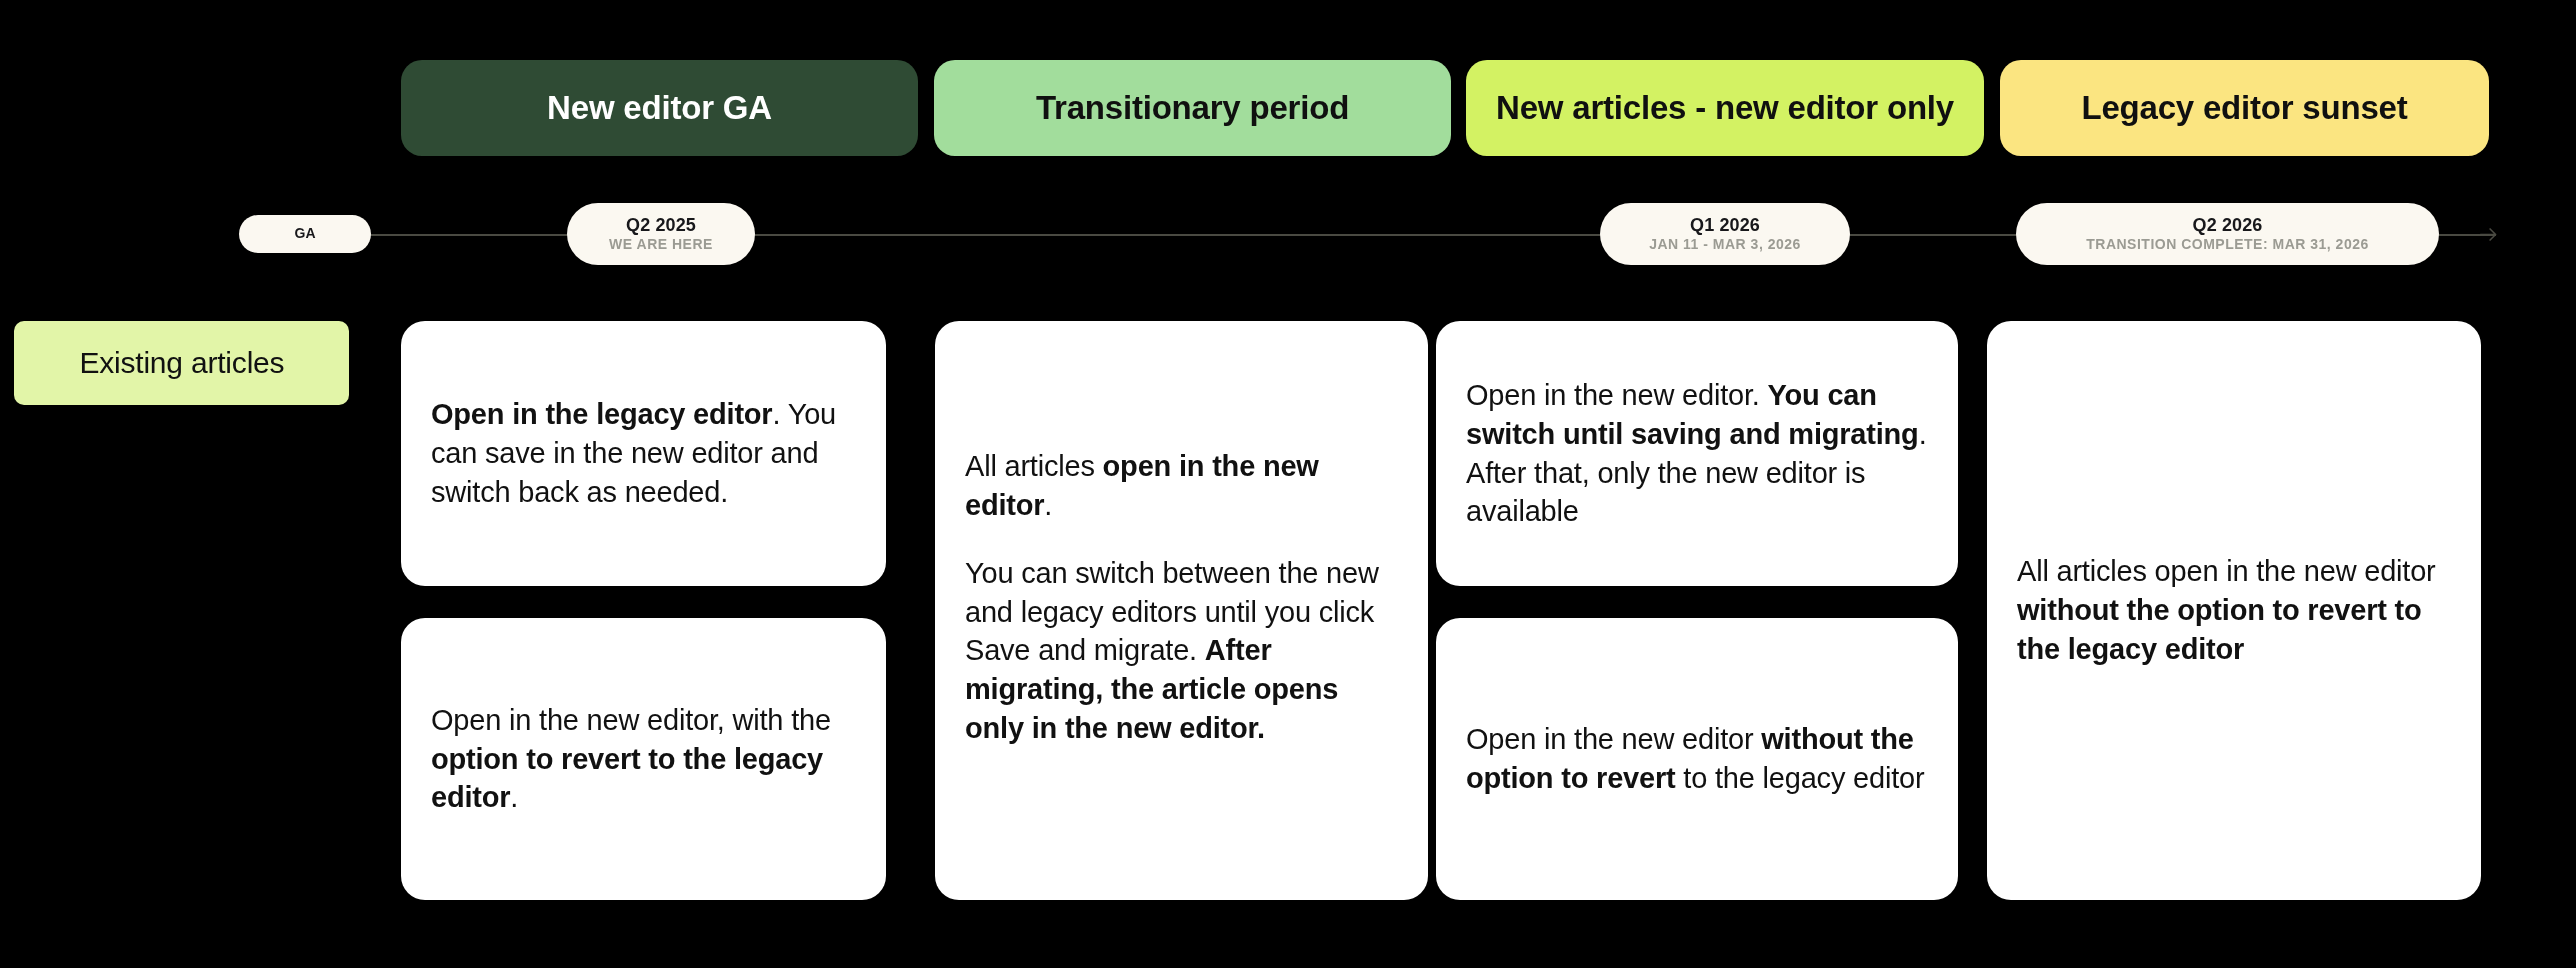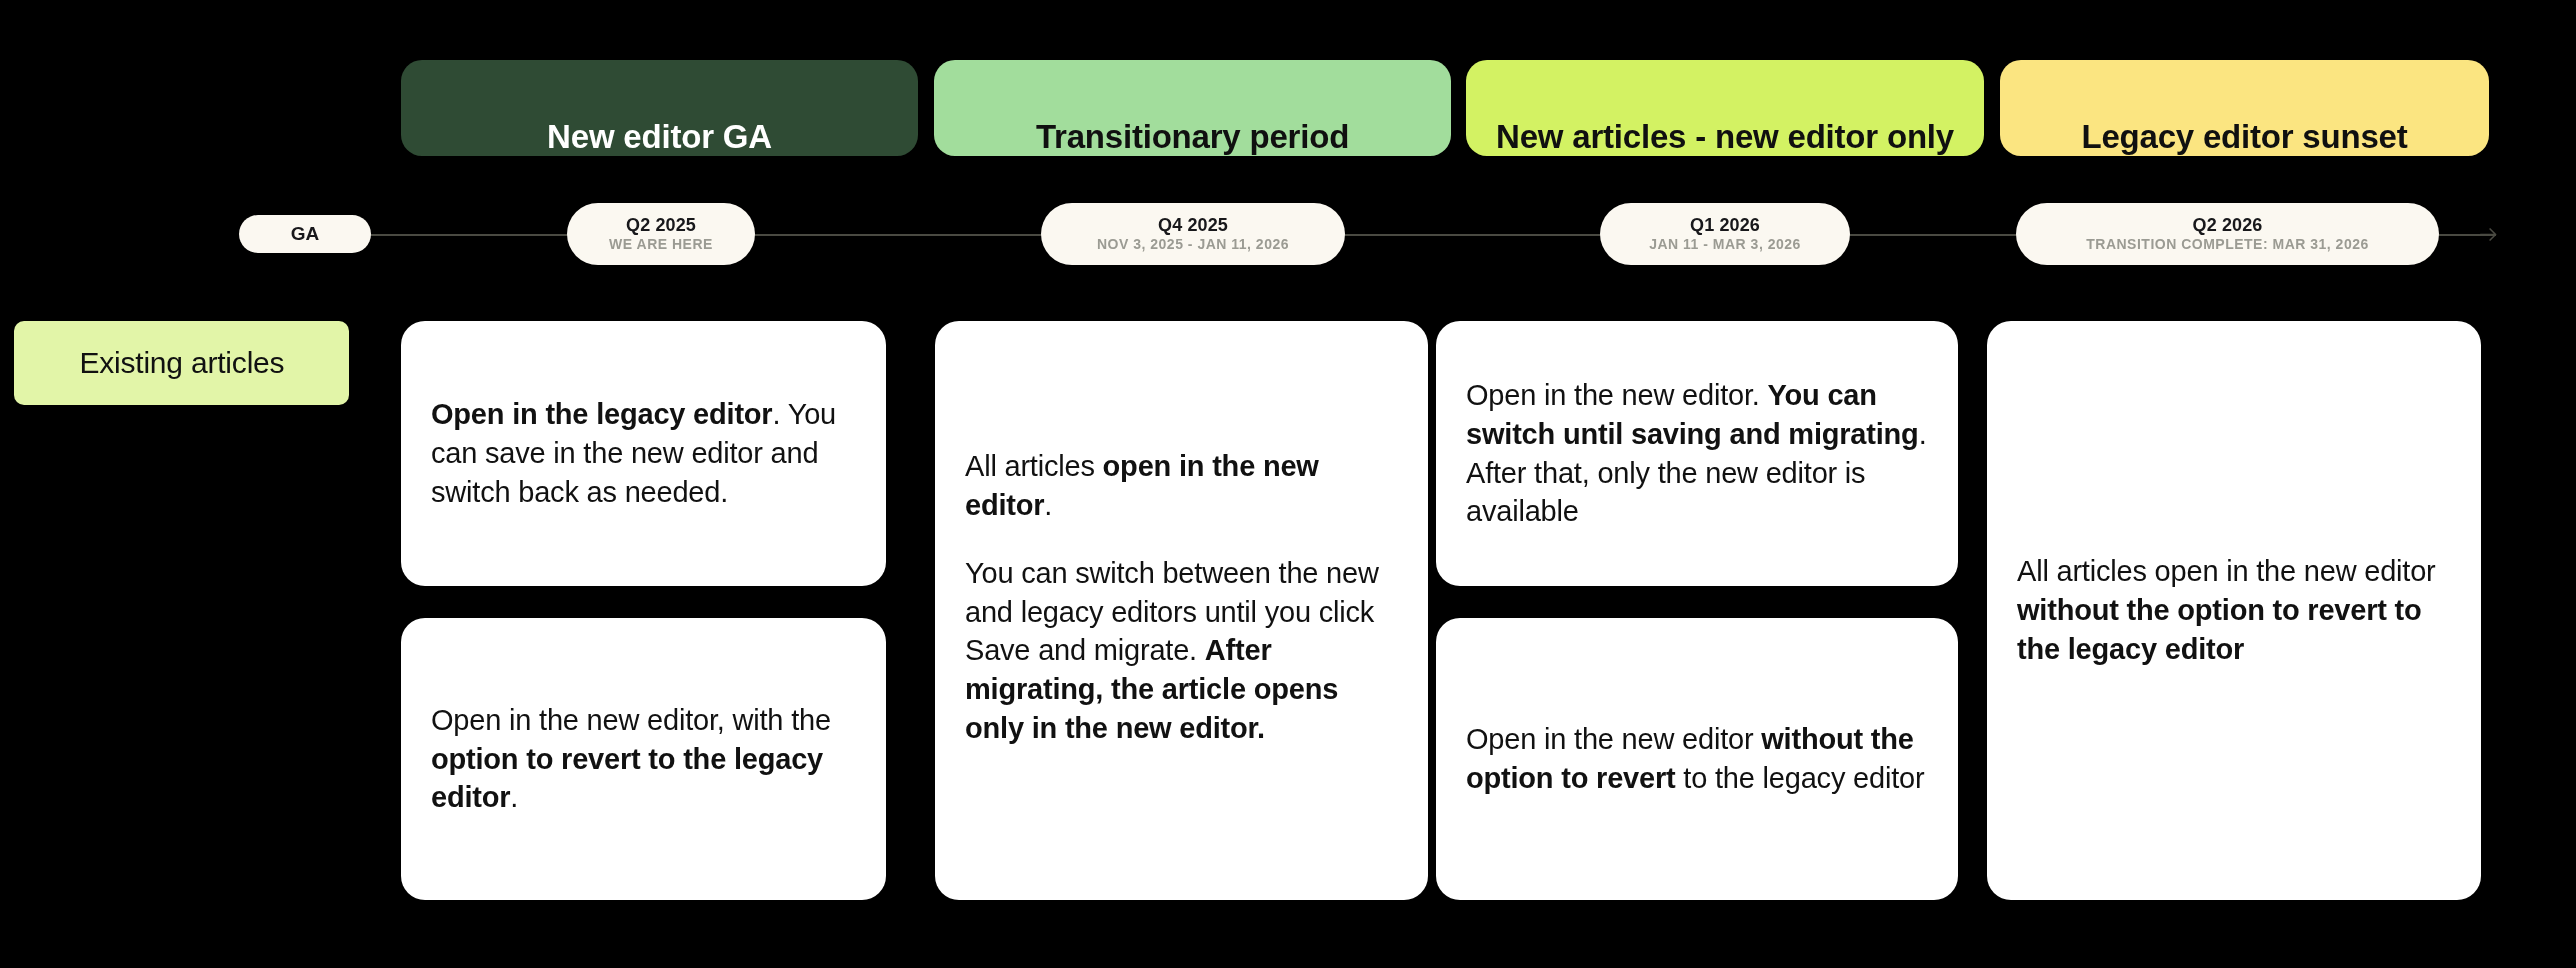--- a/index.html
+++ b/index.html
@@ -15,21 +15,21 @@
   .phase-row {
     position: absolute;
     left: 0; top: 60px;
     width: 2576px; height: 96px;
   }
   .phase-pill {
     position: absolute;
     height: 96px;
     border-radius: 21px;
     display: flex;
-    align-items: flex-end;
+    align-items: center;
     justify-content: center;
     text-align: center;
     font-size: 33px;
     font-weight: 600;
     letter-spacing: -0.2px;
     padding: 0 16px;
   }
   .phase-pill.p1 { left: 401px;  width: 517px;  background: #2f4b34; color: #ffffff; }
   .phase-pill.p2 { left: 934px; width: 517px;  background: #a2dd9c; color: #101010; }
   .phase-pill.p3 { left: 1466px; width: 518px;  background: #d3f263; color: #101010; }
@@ -74,21 +74,21 @@
   }
   .tl-sub {
     font-size: 14px;
     font-weight: 700;
     color: #9b9b93;
     letter-spacing: 0.5px;
     line-height: 1.18;
     margin-top: 0.8px;
   }
   .tl-marker.single { height: 38px; top: 24px; }
-  .tl-marker.single .tl-title { font-size: 19px; }
+  .tl-marker.single .tl-title { font-size: 14px; }
 
   .tl-m0 { left: 239px;  width: 132px; }
   .tl-m1 { left: 567px;  top: 12px; width: 188px; height: 62px; }
   .tl-m2 { left: 1041px; top: 12px; width: 304px; height: 62px; }
   .tl-m3 { left: 1600px; top: 12px; width: 250px; height: 62px; }
   .tl-m4 { left: 2016px; top: 12px; width: 423px; height: 62px; }
 
   
   .row-label {
     position: absolute;
@@ -168,24 +168,20 @@
       </svg>
     </div>
 
     <div class="tl-marker single tl-m0" style="background: rgb(251, 248, 241);">
       <div class="tl-title">GA</div>
     </div>
     <div class="tl-marker tl-m1" style="background: rgb(251, 248, 241);">
       <div class="tl-title">Q2 2025</div>
       <div class="tl-sub">WE ARE HERE</div>
     </div>
-    <div class="tl-marker tl-m2" style="background: rgb(251, 248, 241);">
-      <div class="tl-title">Q4 2025</div>
-      <div class="tl-sub">NOV 3, 2025 - JAN 11, 2026</div>
-    </div>
     <div class="tl-marker tl-m3" style="background: rgb(251, 248, 241);">
       <div class="tl-title">Q1 2026</div>
       <div class="tl-sub">JAN 11 - MAR 3, 2026</div>
     </div>
     <div class="tl-marker tl-m4" style="background: rgb(251, 248, 241);">
       <div class="tl-title">Q2 2026</div>
       <div class="tl-sub">TRANSITION COMPLETE: MAR 31, 2026</div>
     </div>
   </div>
 

